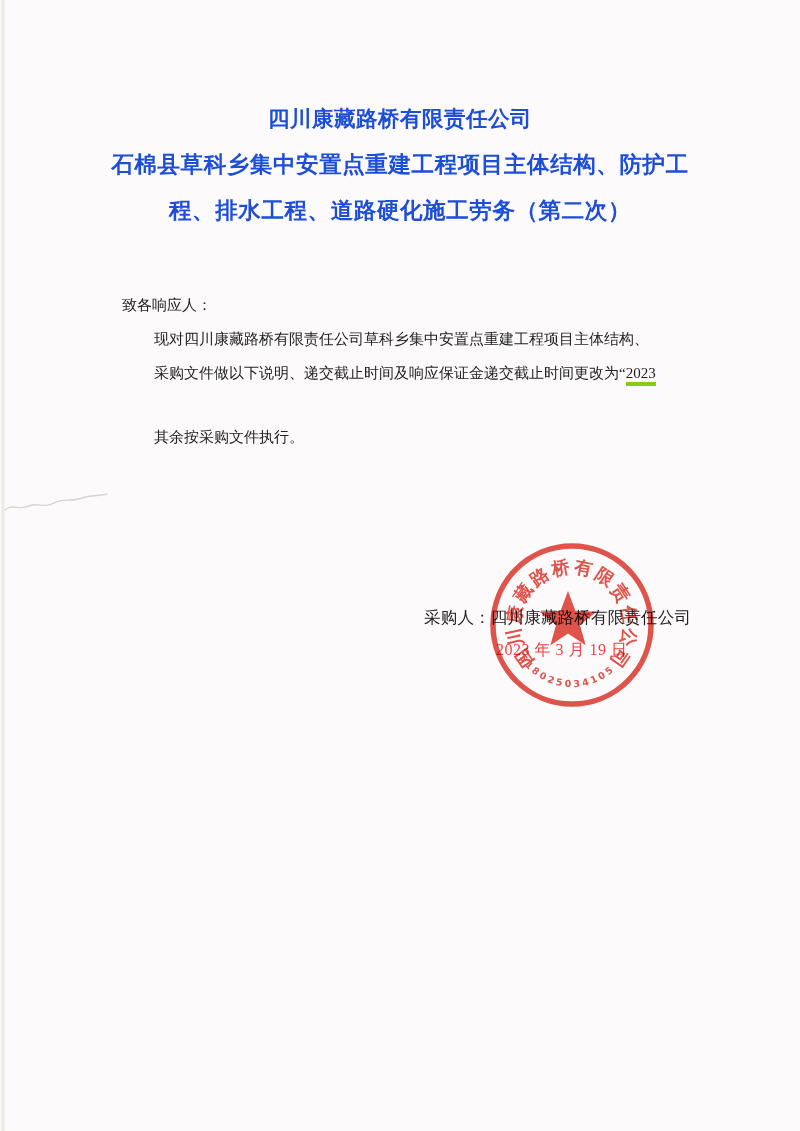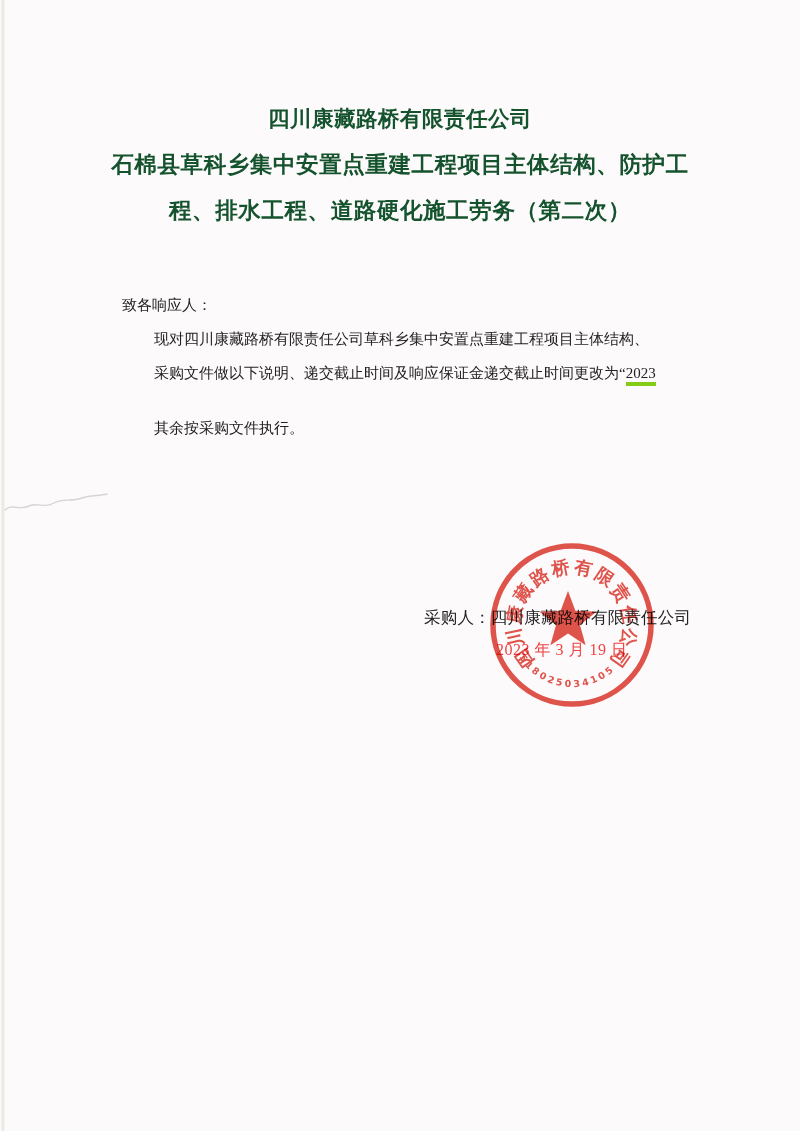--- a/index.html
+++ b/index.html
@@ -17,32 +17,32 @@
     color:#1f1f1f;
   }
   
   .scan-edge{
     position:absolute;left:0;top:0;width:5px;height:100%;
     background:linear-gradient(to right,#ffffff,#e9e6e2 55%,#f8f5f6);
   }
   
   .title-block{
     position:absolute;left:0;top:96px;width:800px;
-    text-align:center;color:#14532d;font-weight:bold;font-family:Liberation Serif, serif;
+    text-align:center;color:#1d4ed8;font-weight:bold;font-family:Liberation Serif, serif;
   }
   .title-line{line-height:46px;}
   .title-line.t1{font-size:21.5px;letter-spacing:0.5px;}
   .title-line.t2,.title-line.t3,.title-line.t4{font-size:22.5px;letter-spacing:0.6px;}
   
   .body-block{
     position:absolute;left:122px;top:288px;width:572px;
     font-size:15px;line-height:34px;color:#222;
   }
   .indent{padding-left:32px;}
-  .closing{margin-top:21px;}
+  .closing{margin-top:30px;}
   .u{border-bottom:4px solid #84cc16;padding-bottom:1px;}
   
   .sig-purchaser{
     position:absolute;left:424px;top:607px;
     font-size:16.5px;color:#222;letter-spacing:0.2px;white-space:nowrap;
   }
   .sig-date{
     position:absolute;left:496px;top:640px;
     font-size:16px;color:#ef4444;letter-spacing:0.5px;white-space:nowrap;
   }

